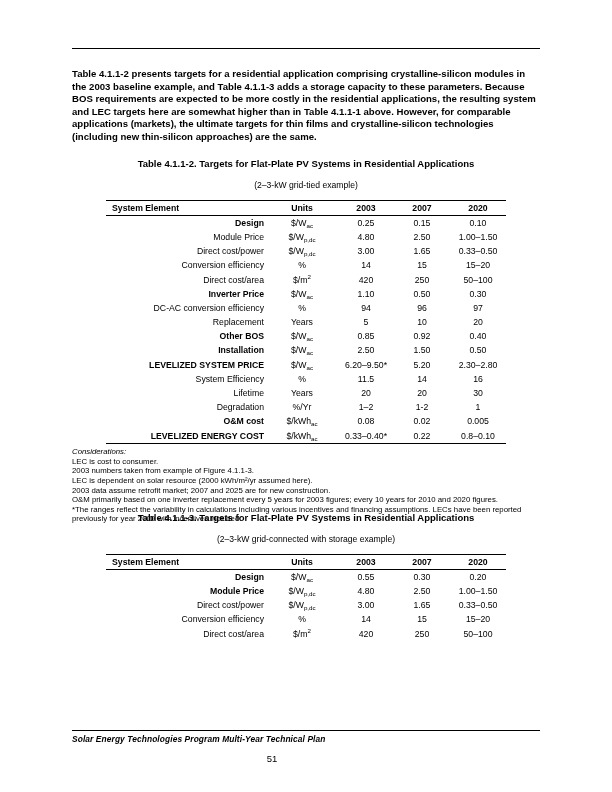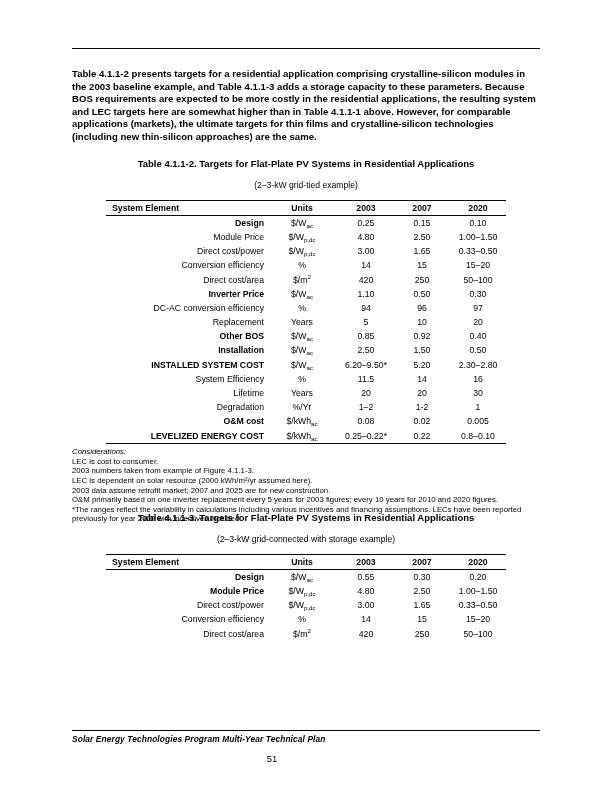--- a/index.html
+++ b/index.html
@@ -230,21 +230,21 @@
             <td class="c-ctr">0.40</td>
           </tr>
           <tr>
             <td class="c-label lvl0">Installation</td>
             <td class="c-ctr">$/W<sub>ac</sub></td>
             <td class="c-ctr">2.50</td>
             <td class="c-ctr">1.50</td>
             <td class="c-ctr">0.50</td>
           </tr>
           <tr>
-            <td class="c-label lvl0">INSTALLED SYSTEM COST</td>
+            <td class="c-label lvl0">LEVELIZED SYSTEM PRICE</td>
             <td class="c-ctr">$/W<sub>ac</sub></td>
             <td class="c-ctr">6.20–9.50*</td>
             <td class="c-ctr">5.20</td>
             <td class="c-ctr">2.30–2.80</td>
           </tr>
           <tr>
             <td class="c-label lvl1">System Efficiency</td>
             <td class="c-ctr">%</td>
             <td class="c-ctr">11.5</td>
             <td class="c-ctr">14</td>
@@ -267,21 +267,21 @@
           <tr>
             <td class="c-label lvl0">O&amp;M cost</td>
             <td class="c-ctr">$/kWh<sub>ac</sub></td>
             <td class="c-ctr">0.08</td>
             <td class="c-ctr">0.02</td>
             <td class="c-ctr">0.005</td>
           </tr>
           <tr class="last-row">
             <td class="c-label lvl0">LEVELIZED ENERGY COST</td>
             <td class="c-ctr">$/kWh<sub>ac</sub></td>
-            <td class="c-ctr">0.25–0.22*</td>
+            <td class="c-ctr">0.33–0.40*</td>
             <td class="c-ctr">0.22</td>
             <td class="c-ctr">0.8–0.10</td>
           </tr>
         </tbody>
     </table>
 
     <div class="notes">
       <p class="hdr">Considerations:</p>
       <div id="t1notes">
           <p>LEC is cost to consumer.</p>

